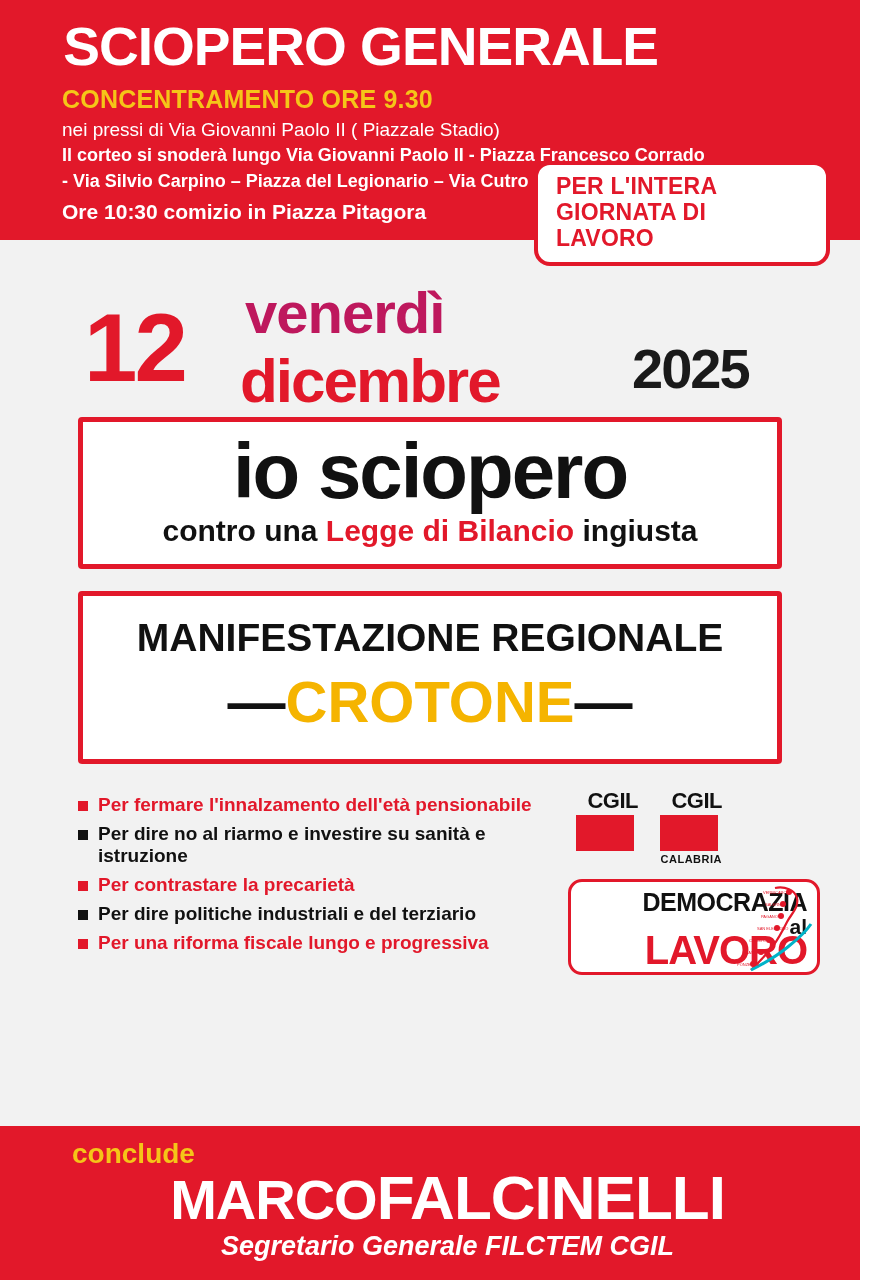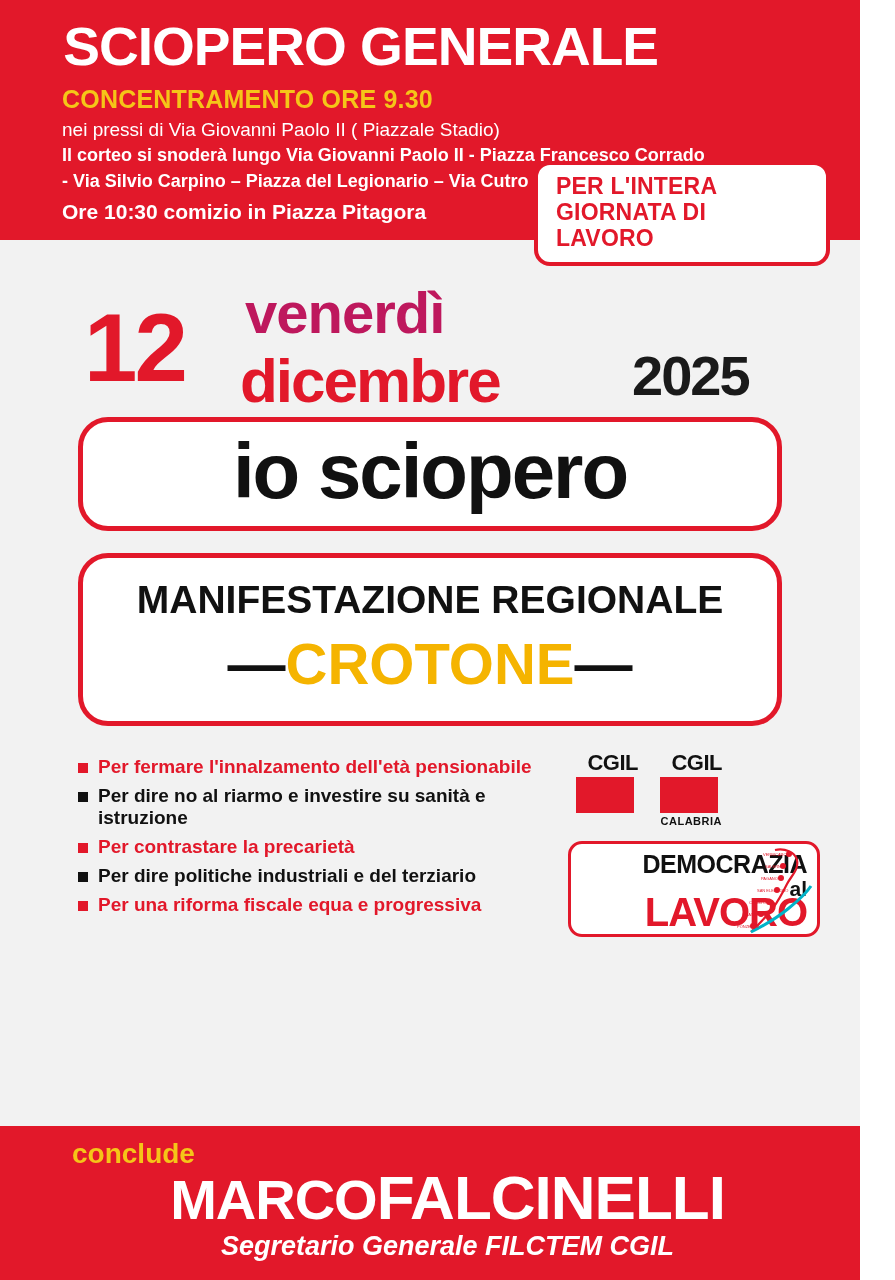--- a/index.html
+++ b/index.html
@@ -121,33 +121,33 @@
     font-size: 62px;
     font-weight: bold;
     color: #e2182a;
     line-height: 1;
     letter-spacing: -2px;
     margin-top: 18px;
   }
   .date-year {
     position: absolute;
     left: 632px;
-    top: 64px;
+    top: 57px;
     font-size: 56px;
     font-weight: bold;
     color: #1a1a1a;
     line-height: 1;
     letter-spacing: -2px;
   }
 
   
   .box {
     background: #ffffff;
     border: 5px solid #e2182a;
-    border-radius: 30px;
+    border-radius: 4px;
     margin: 9px 78px;
     box-sizing: border-box;
     text-align: center;
   }
   .box-strike {
     margin-top: 8px;
     padding: 10px 10px 16px 10px;
   }
   .strike-main {
     font-size: 78px;
@@ -356,20 +356,23 @@
 
   <div class="date-wrap">
     <span class="date-day">12</span>
     <span class="date-weekday">venerdì</span>
     <span class="date-month">dicembre</span>
     <span class="date-year">2025</span>
   </div>
 
   <div class="box box-strike">
     <div class="strike-main">io sciopero</div>
+    <div class="strike-sub">
+      <span>contro una </span><span class="hl">Legge di Bilancio</span><span> ingiusta</span>
+    </div>
   </div>
 
   <div class="box box-manif">
     <div class="manif-title">MANIFESTAZIONE REGIONALE</div>
     <div class="manif-city">
       <span class="dash">—</span><span>CROTONE</span><span class="dash">—</span>
     </div>
   </div>
 
   <div class="middle">
@@ -385,21 +388,21 @@
       <div class="bullet red">
         <span class="sq"></span>
         <span class="txt">Per contrastare la precarietà</span>
       </div>
       <div class="bullet">
         <span class="sq"></span>
         <span class="txt">Per dire politiche industriali e del terziario</span>
       </div>
       <div class="bullet red">
         <span class="sq"></span>
-        <span class="txt">Per una riforma fiscale equa e progressiva</span>
+        <span class="txt">Per una riforma fiscale lungo e progressiva</span>
       </div>
     </div>
 
     <div class="logos">
       <div class="cgil-row">
         <div class="cgil-logo">
           <div class="word">CGIL</div>
           <div class="sq"></div>
         </div>
         <div class="cgil-logo">

